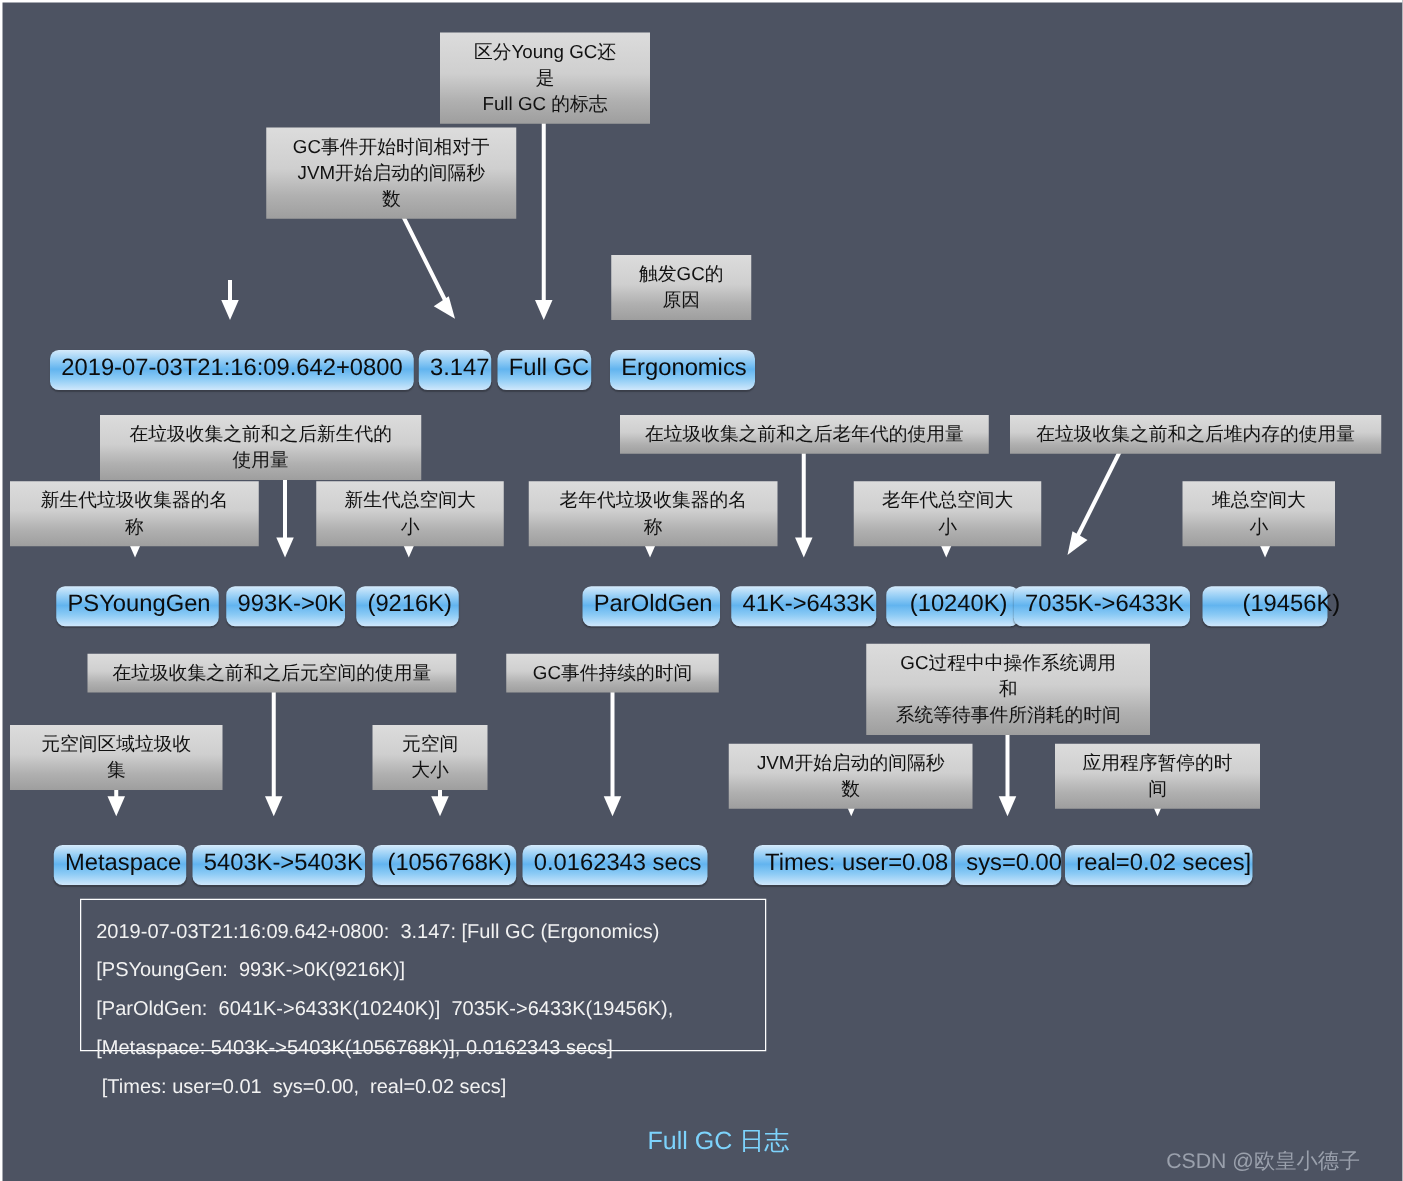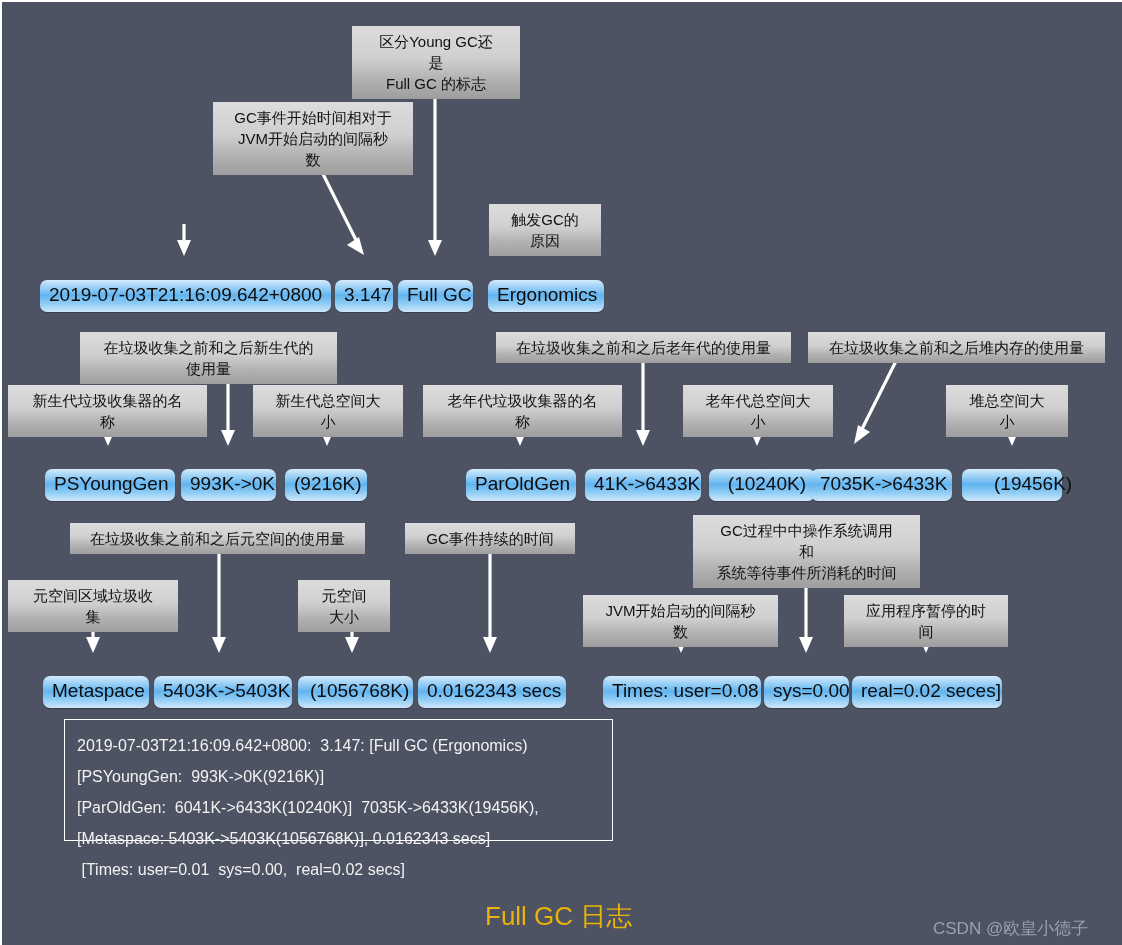--- a/index.html
+++ b/index.html
@@ -64,23 +64,24 @@
     box-sizing: border-box;
     padding: 10px 12px 8px 12px;
   }
   #logbox .logline {
     line-height: 31px;
     white-space: pre;
   }
 
   #caption {
     position: absolute;
-    color: #eab308;
-    font-size: 26px;
+    color: #7dd3fc;
+    font-size: 20px;
     white-space: nowrap;
+    margin-left: 33px;
   }
   #watermark {
     position: absolute;
     color: #9aa0ac;
     font-size: 17px;
     white-space: nowrap;
   }
 </style>
 </head>
 <body>

